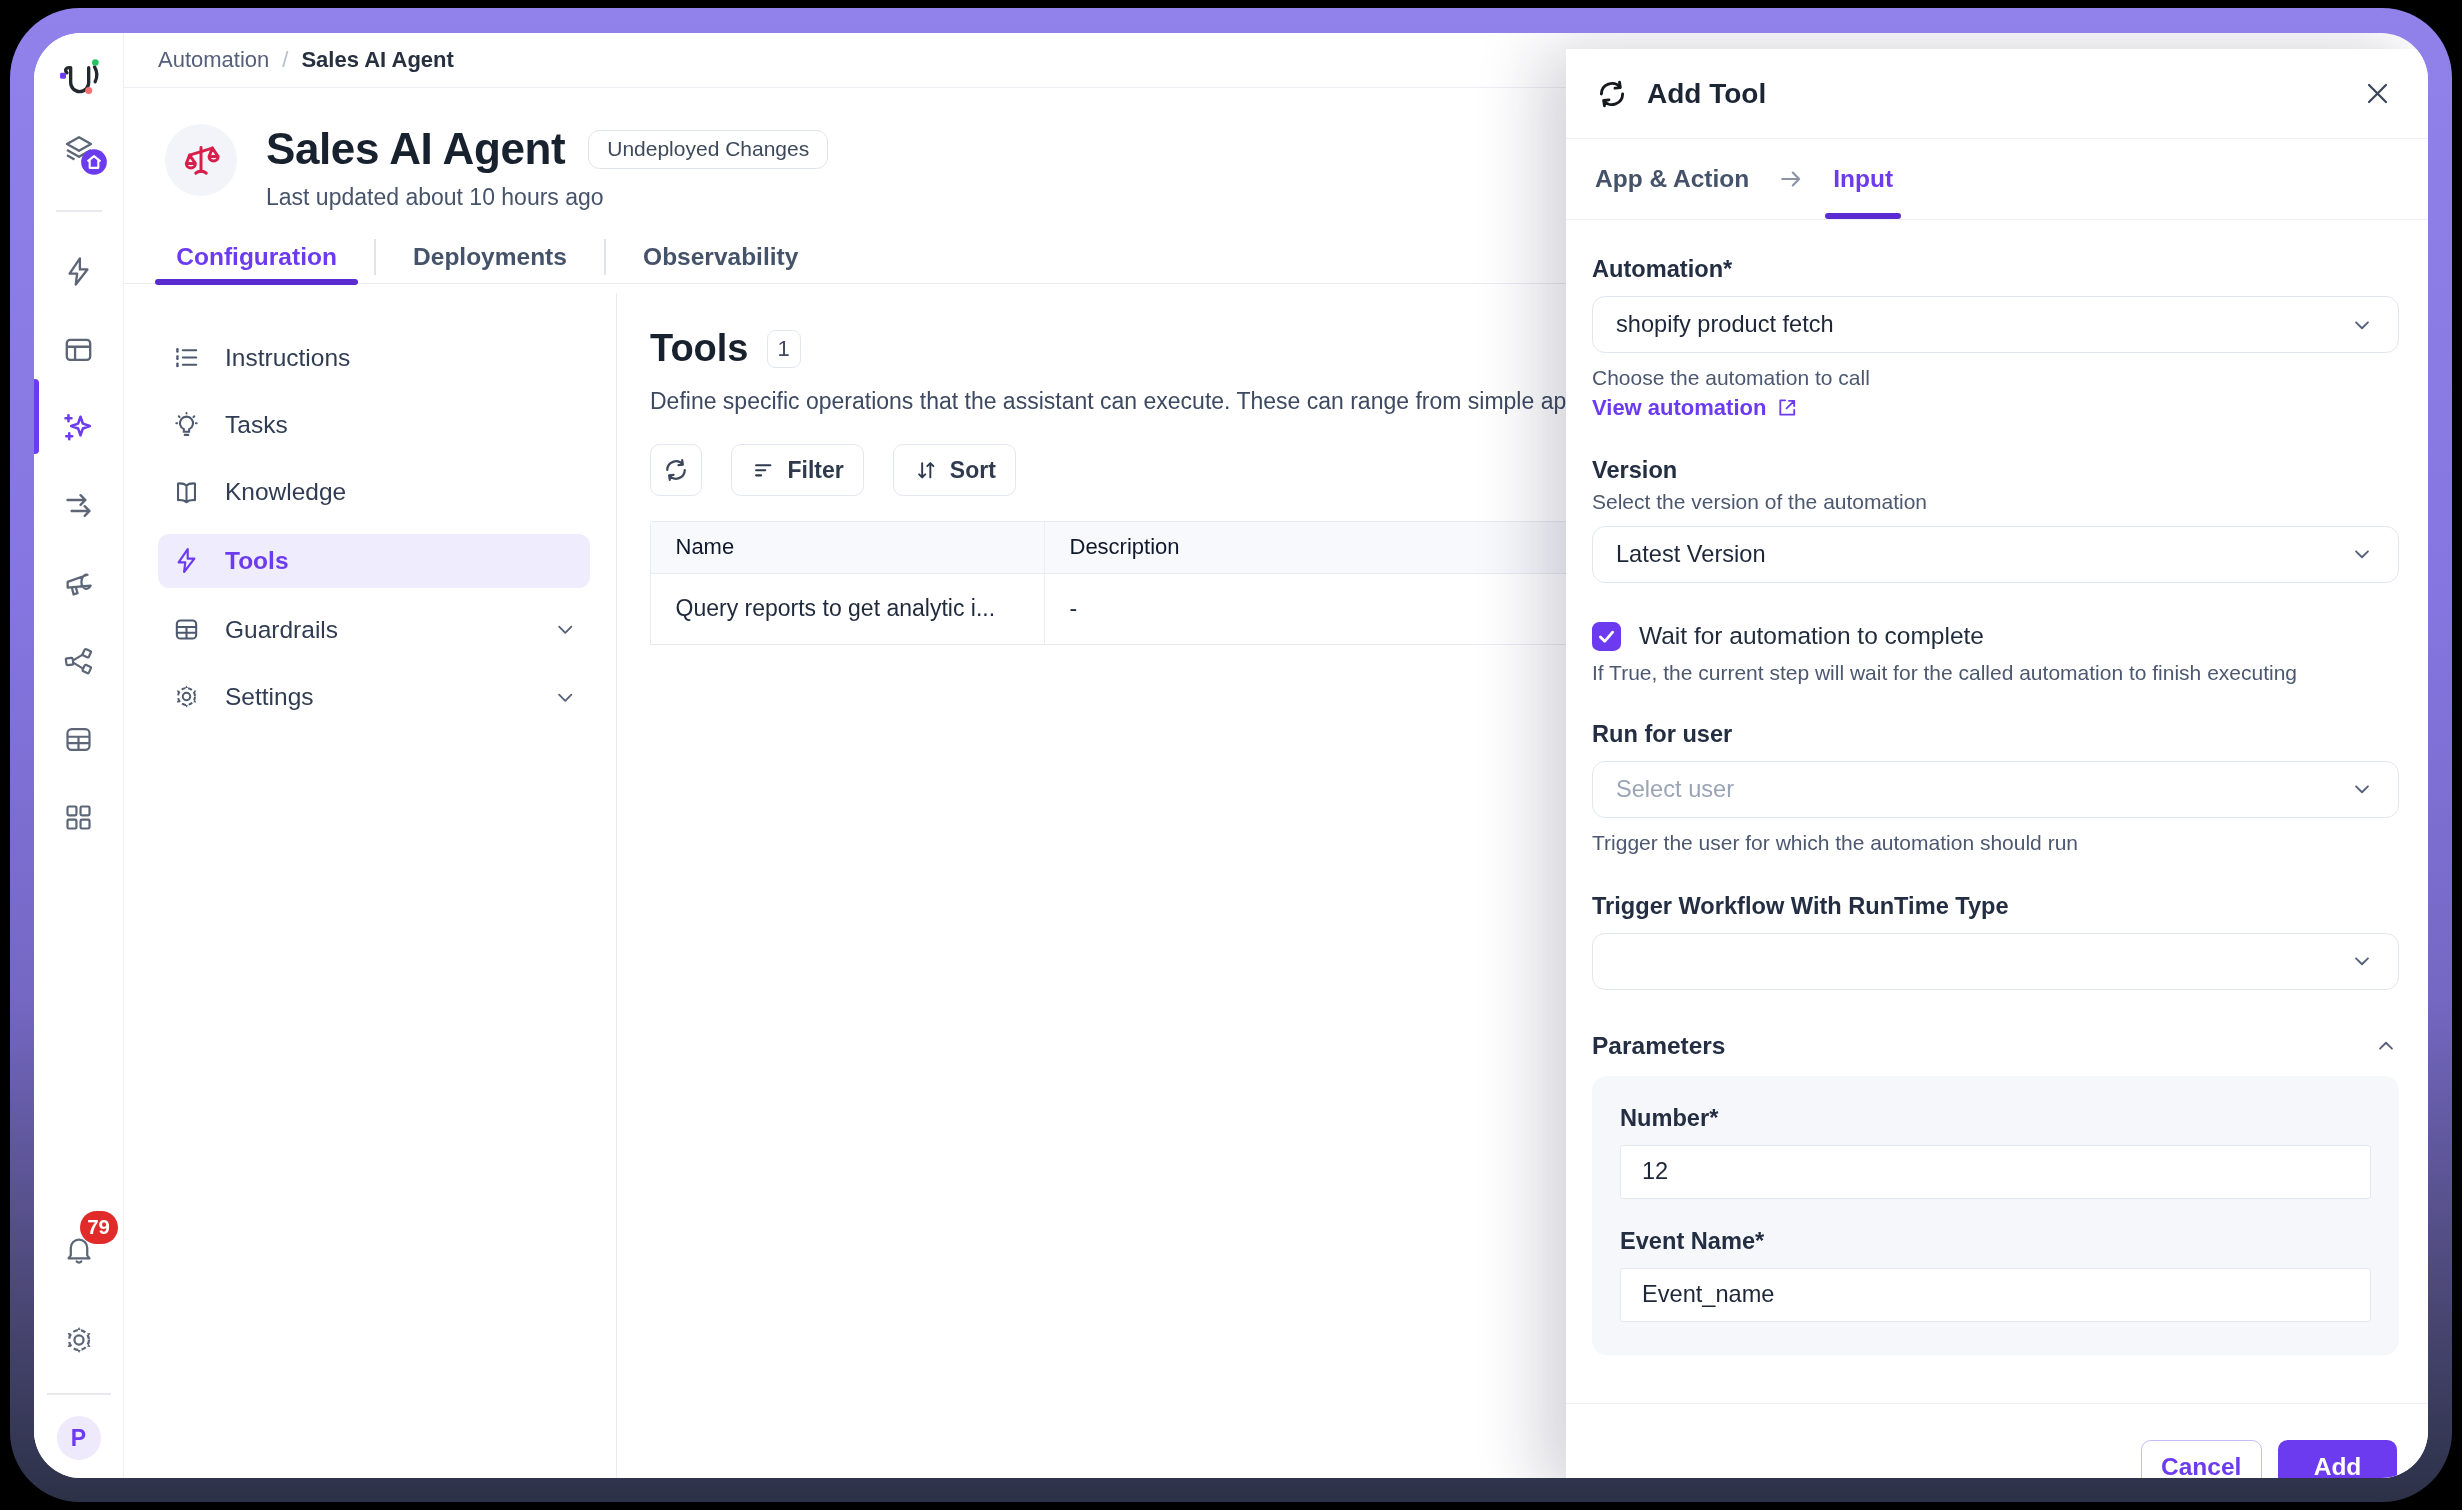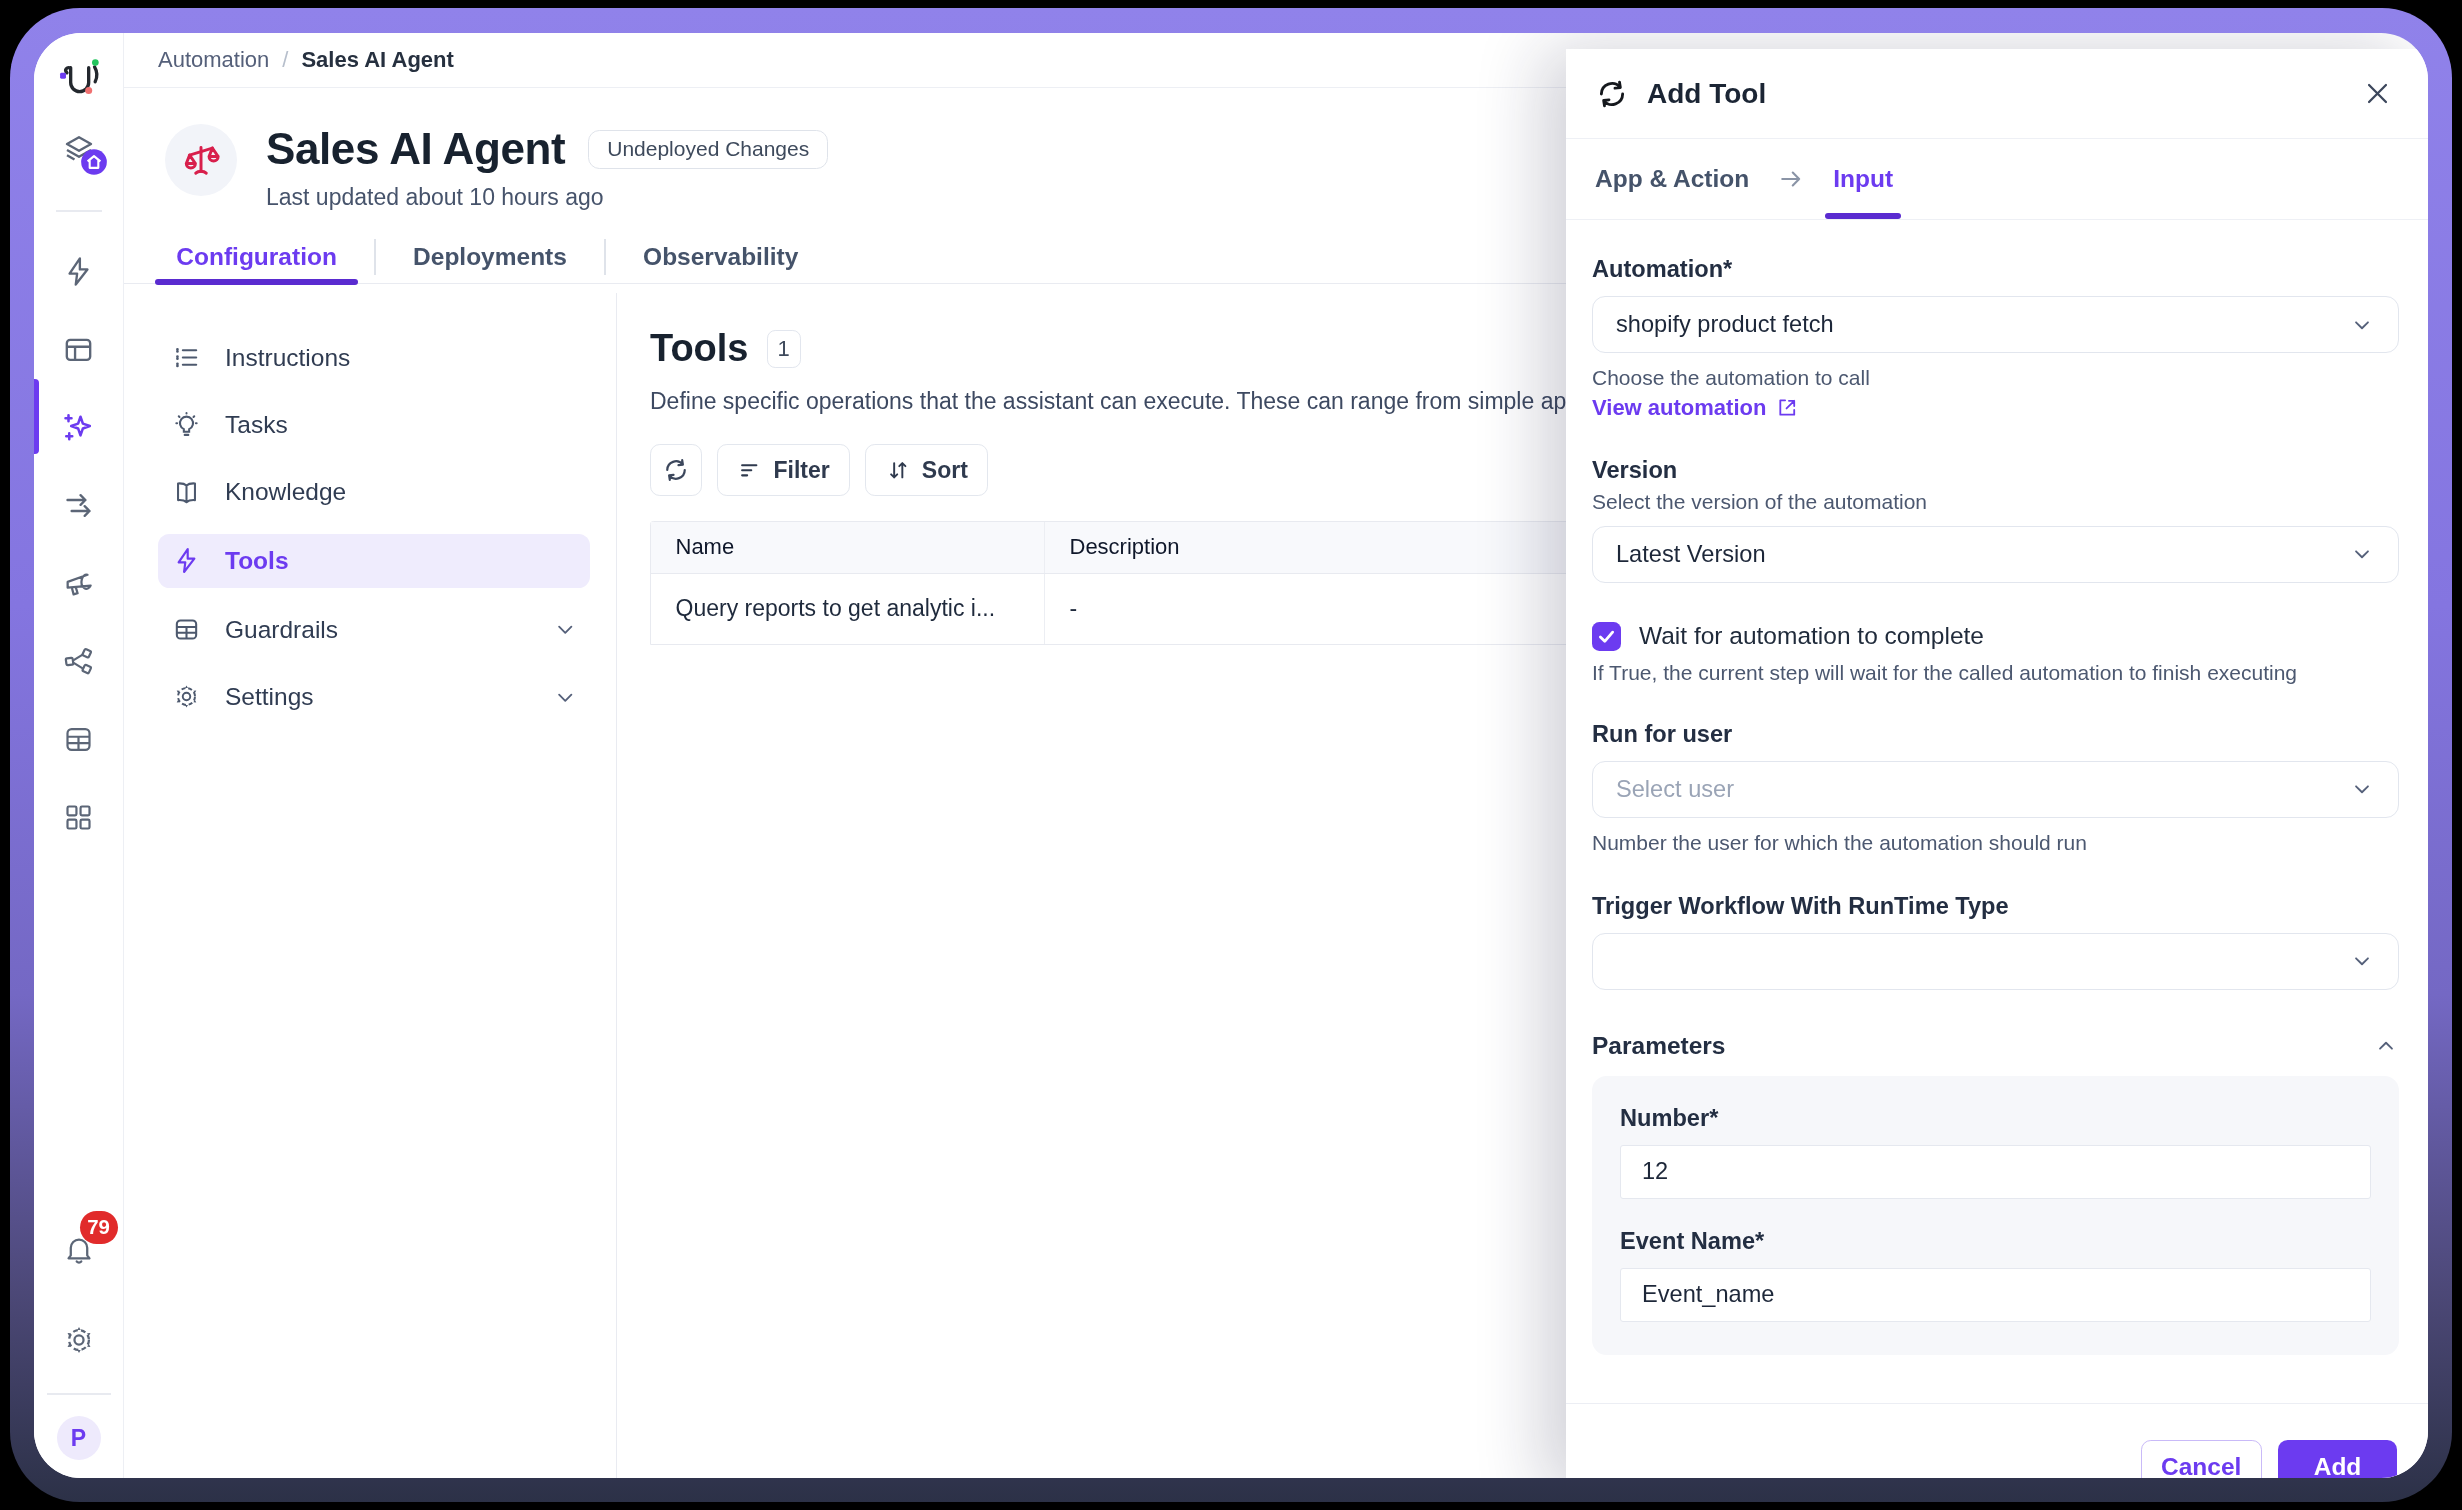--- a/index.html
+++ b/index.html
@@ -58,21 +58,21 @@
   .nav-item.active { background:#efecfd; color:#6c3bf0; font-weight:600; height:54px; }
   .nav-item.active .ni-icon { color:#6c3bf0; }
   .nav-item .chev { margin-left:auto; color:#55607a; }
 
   
   .content { position:absolute; left:583px; top:260px; width:1182px; height:1185px; padding:34px 0 0 33px; }
   .tools-title-row { display:flex; align-items:center; gap:18px; }
   .tools-title { font-size:38px; font-weight:800; color:#18222f; }
   .count-badge { border:1.6px solid #e2e6ee; border-radius:8.2px; min-width:34px; height:38px; display:flex; align-items:center; justify-content:center; font-size:22px; color:#3e4a5c; padding:0 8.2px; }
   .tools-desc { margin-top:18px; font-size:23px; color:#3d4961; white-space:nowrap; }
-  .toolbar { display:flex; gap:15px; margin-top:29px; }
+  .toolbar { display:flex; gap:29px; margin-top:29px; }
   .tb-btn { height:52px; border:1.6px solid #e3e7ee; border-radius:9.8px; background:#fff; display:flex; align-items:center; justify-content:center; gap:11.4px; font-size:23px; font-weight:600; color:#2f3a4e; padding:0 19.6px; }
   .tb-btn.square { width:52px; padding:0; color:#3c475c; }
   .table { margin-top:24.5px; width:1141px; border:1.6px solid #e8eaf0; border-radius:3.3px 3.3px 0 0; }
   .t-head { display:flex; background:#f8f9fc; border-bottom:1.6px solid #e8eaf0; height:52px; }
   .t-row { display:flex; background:#fff; height:70px;justify-content:flex-end; }
   .t-cell { display:flex; align-items:center; padding:0 24.5px; font-size:23px; color:#1f2a3c; border-right:1.6px solid #eceef3; white-space:nowrap; overflow:hidden; }
   .t-head .t-cell { font-size:22px; font-weight:400; color:#0f172a; }
   .c-name { width:394px; } .c-desc { width:528px; } .c-created { flex:1; border-right:none; }
   .row-pill { background:#e9e5fb; color:#6c3bf0; border-radius:24.5px; padding:8.2px 21px; font-size:21px; font-weight:600; }
 
@@ -413,21 +413,21 @@
 
       <div class="f-label mt44">Run for user</div>
       <div class="select mt16">
         <span class="ph">Select user</span>
         <span class="chev">
             <svg width="26" height="26" viewBox="0 0 24 24" fill="none" stroke="currentColor" stroke-width="1.7" stroke-linecap="round" stroke-linejoin="round">
               <path d="M6.5 9.5 12 15 17.5 9.5"></path>
             </svg>
           </span>
       </div>
-      <div class="f-helper mt16">Number the user for which the automation should run</div>
+      <div class="f-helper mt16">Trigger the user for which the automation should run</div>
 
       <div class="f-label mt46">Trigger Workflow With RunTime Type</div>
       <div class="select mt16">
         <span></span>
         <span class="chev">
             <svg width="26" height="26" viewBox="0 0 24 24" fill="none" stroke="currentColor" stroke-width="1.7" stroke-linecap="round" stroke-linejoin="round">
               <path d="M6.5 9.5 12 15 17.5 9.5"></path>
             </svg>
           </span>
       </div>

